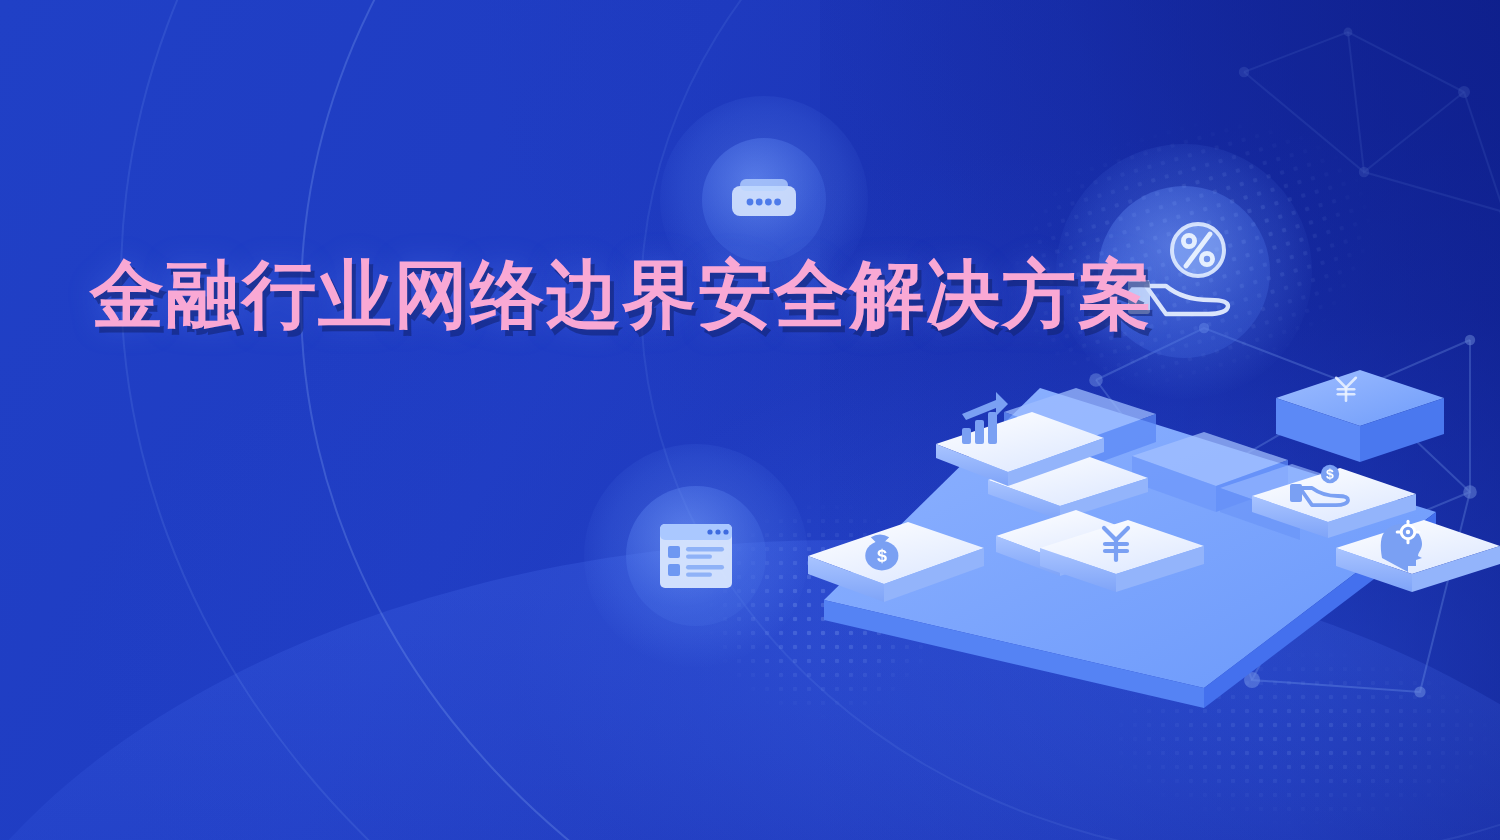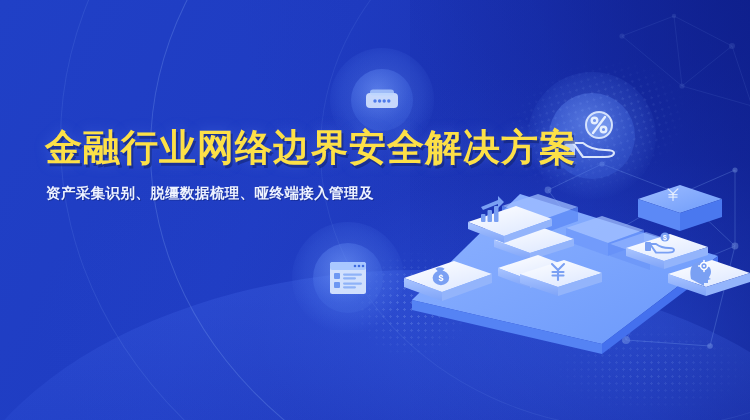--- a/index.html
+++ b/index.html
@@ -73,21 +73,21 @@
   #badge-doc{left:292px;top:222px;width:112px;height:112px;}
   #badge-doc .disc{width:70px;height:70px;}
 
   
   #platform{position:absolute;left:388px;top:182px;width:362px;height:172px;}
 
   
   #headline{
     position:absolute;left:45px;top:128px;
     font-size:37px;line-height:1.08;font-weight:bold;
-    color:#fde047;letter-spacing:1px;white-space:nowrap;
+    color:#f9a8d4;letter-spacing:1px;white-space:nowrap;
     text-shadow:2px 3px 0 rgba(16,32,110,0.55), 0 0 14px rgba(110,150,255,0.30);
   }
   #subhead{
     position:absolute;left:46px;top:182px;width:360px;
     font-size:14.5px;line-height:1.62;font-weight:bold;
     color:#eef3ff;letter-spacing:.4px;
     text-shadow:1px 1px 0 rgba(16,32,110,0.45);
   }
 </style>
 </head>
@@ -327,16 +327,15 @@
         <path d="M0 -5.4 V-4" stroke-linecap="round"></path>
         <path d="M0 4 V5.4" stroke-linecap="round"></path>
         <path d="M-5.4 0 H-4" stroke-linecap="round"></path>
         <path d="M4 0 H5.4" stroke-linecap="round"></path>
       </g>
     </g>
   </svg>
 
   <div id="headline">金融行业网络边界安全解决方案</div>
   <div id="subhead">
-    <div>资产采集识别、脱缰数据梳理、哑终端接入管理及</div>
   </div>
 
 </div>
 
 </body></html>

